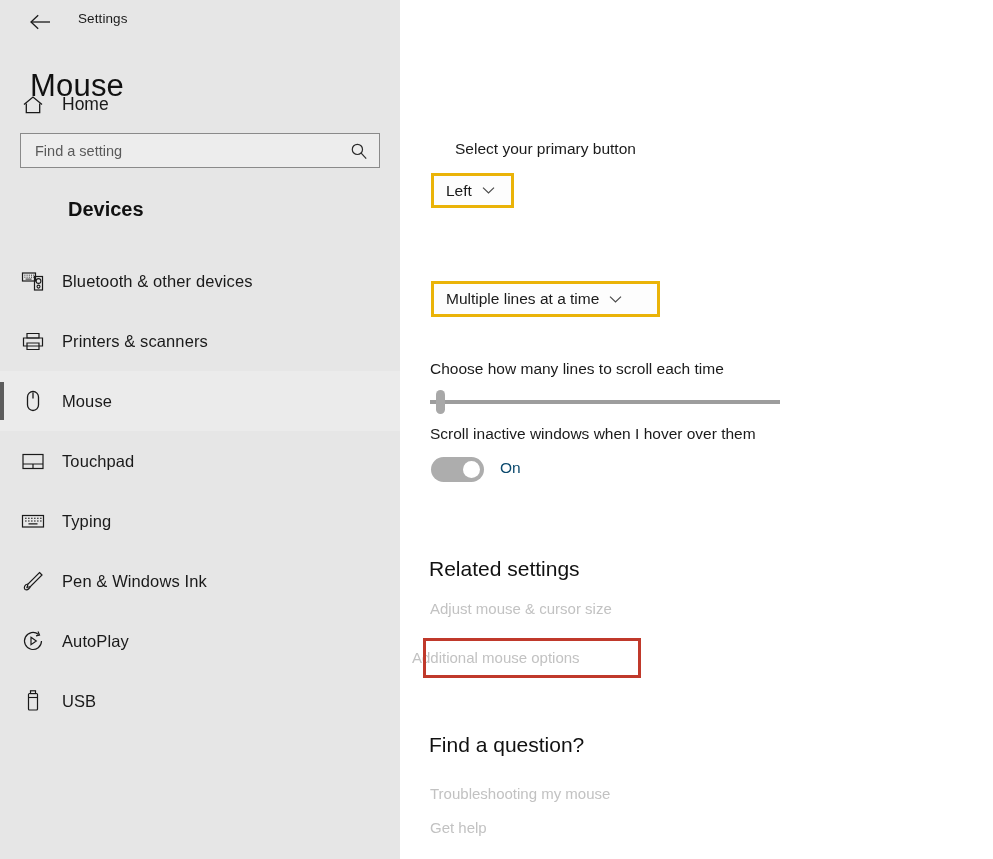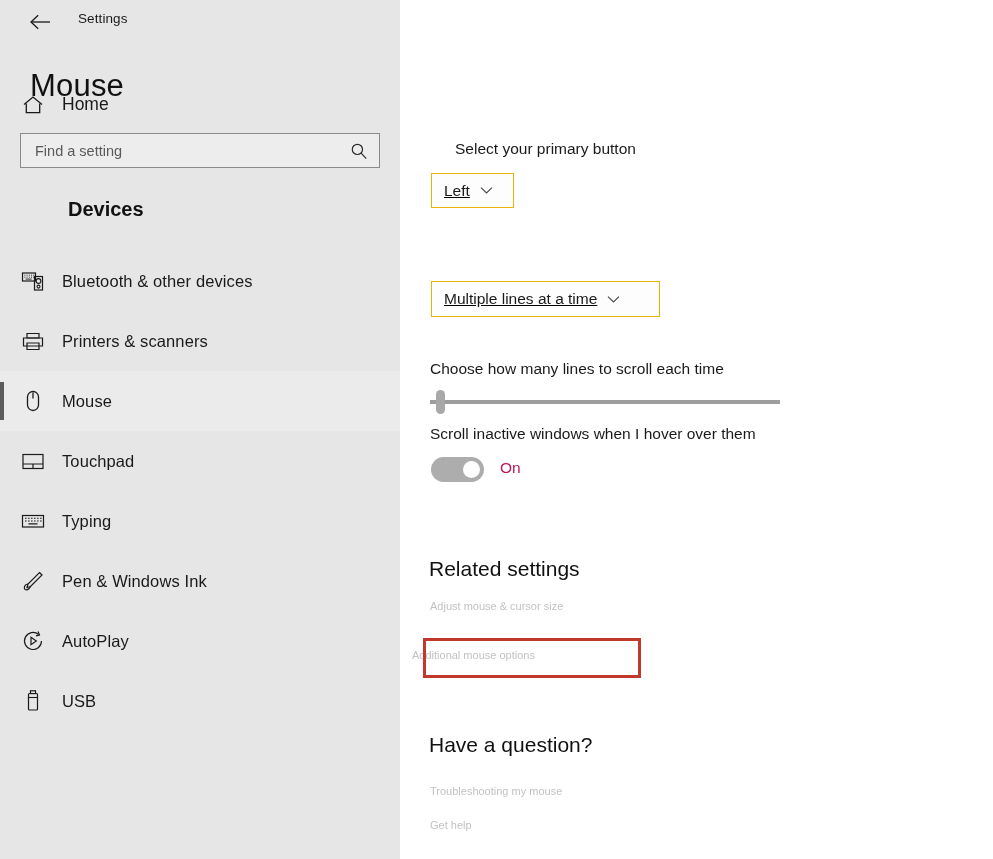--- a/index.html
+++ b/index.html
@@ -146,25 +146,24 @@
   }
 
   .field-label {
     position: absolute;
     font-size: 15.5px;
     color: #1a1a1a;
   }
 
   .combo {
     position: absolute;
-    border: 1px solid #eab308;
+    border: 3px solid #eab308;
     background: #fdfdfd;
     display: flex; align-items: center;
     padding: 0 10px 0 12px;
-    text-decoration: underline;
   }
   .combo .val {
     font-size: 15.5px;
     color: #1a1a1a;
     white-space: nowrap;
   }
   .combo .chev {
     margin-left: 10px;
     display: flex; align-items: center; justify-content: center;
     color: #4a4a4a;
@@ -200,31 +199,31 @@
     position: absolute;
     right: 4px; top: 4px;
     width: 17px; height: 17px;
     border-radius: 50%;
     background: #ffffff;
   }
   .toggle-state {
     position: absolute;
     left: 500px; top: 459px;
     font-size: 15.5px;
-    color: #be185d;
+    color: #0c4a6e;
   }
 
   .group-head {
     position: absolute;
     font-size: 21px;
     color: #111;
   }
   .rel-link {
     position: absolute;
-    font-size: 11px;
+    font-size: 15px;
     color: #c2c2c2;
     white-space: nowrap;
   }
 
   
   .annot-link {
     position: absolute;
     left: 423px; top: 638px;
     width: 218px; height: 40px;
     border: 3px solid #c0392b;
@@ -396,17 +395,17 @@
   <div class="toggle">
     <div class="knob"></div>
   </div>
   <div class="toggle-state">On</div>
 
   <div class="group-head" style="left:429px; top:557px;">Related settings</div>
   <div class="rel-link" style="left:430px; top:600px;">Adjust mouse &amp; cursor size</div>
   <div class="rel-link" style="left:412px; top:649px;">Additional mouse options</div>
   <div class="annot-link" style="border-color: rgb(192, 57, 43);"></div>
 
-  <div class="group-head" style="left:429px; top:733px;">Have a question?</div>
+  <div class="group-head" style="left:429px; top:733px;">Find a question?</div>
   <div class="rel-link" style="left:430px; top:785px;">Troubleshooting my mouse</div>
   <div class="rel-link" style="left:430px; top:819px;">Get help</div>
 
 </div>
 
 </body></html>

